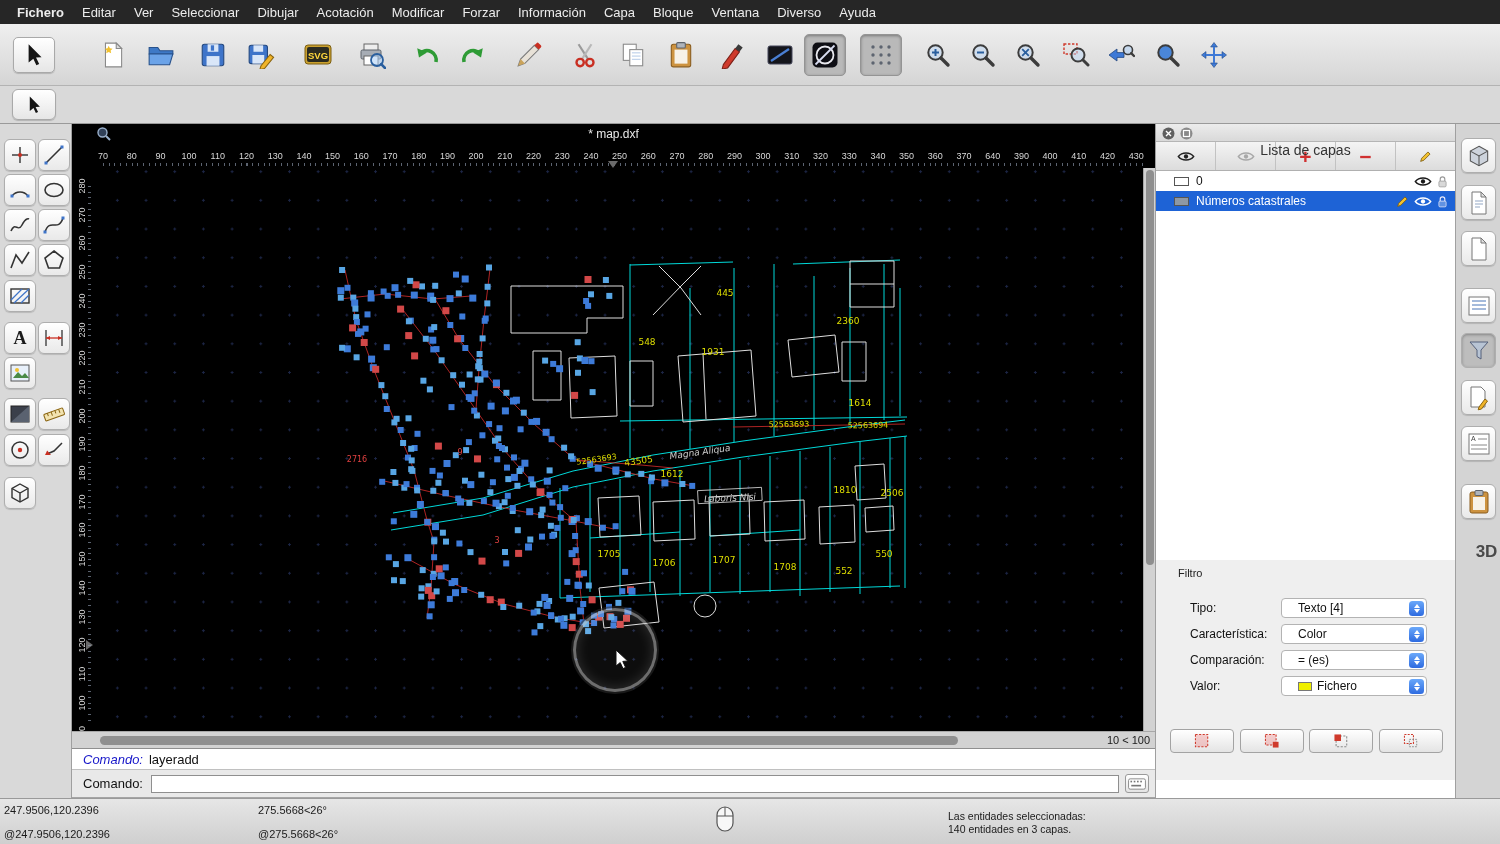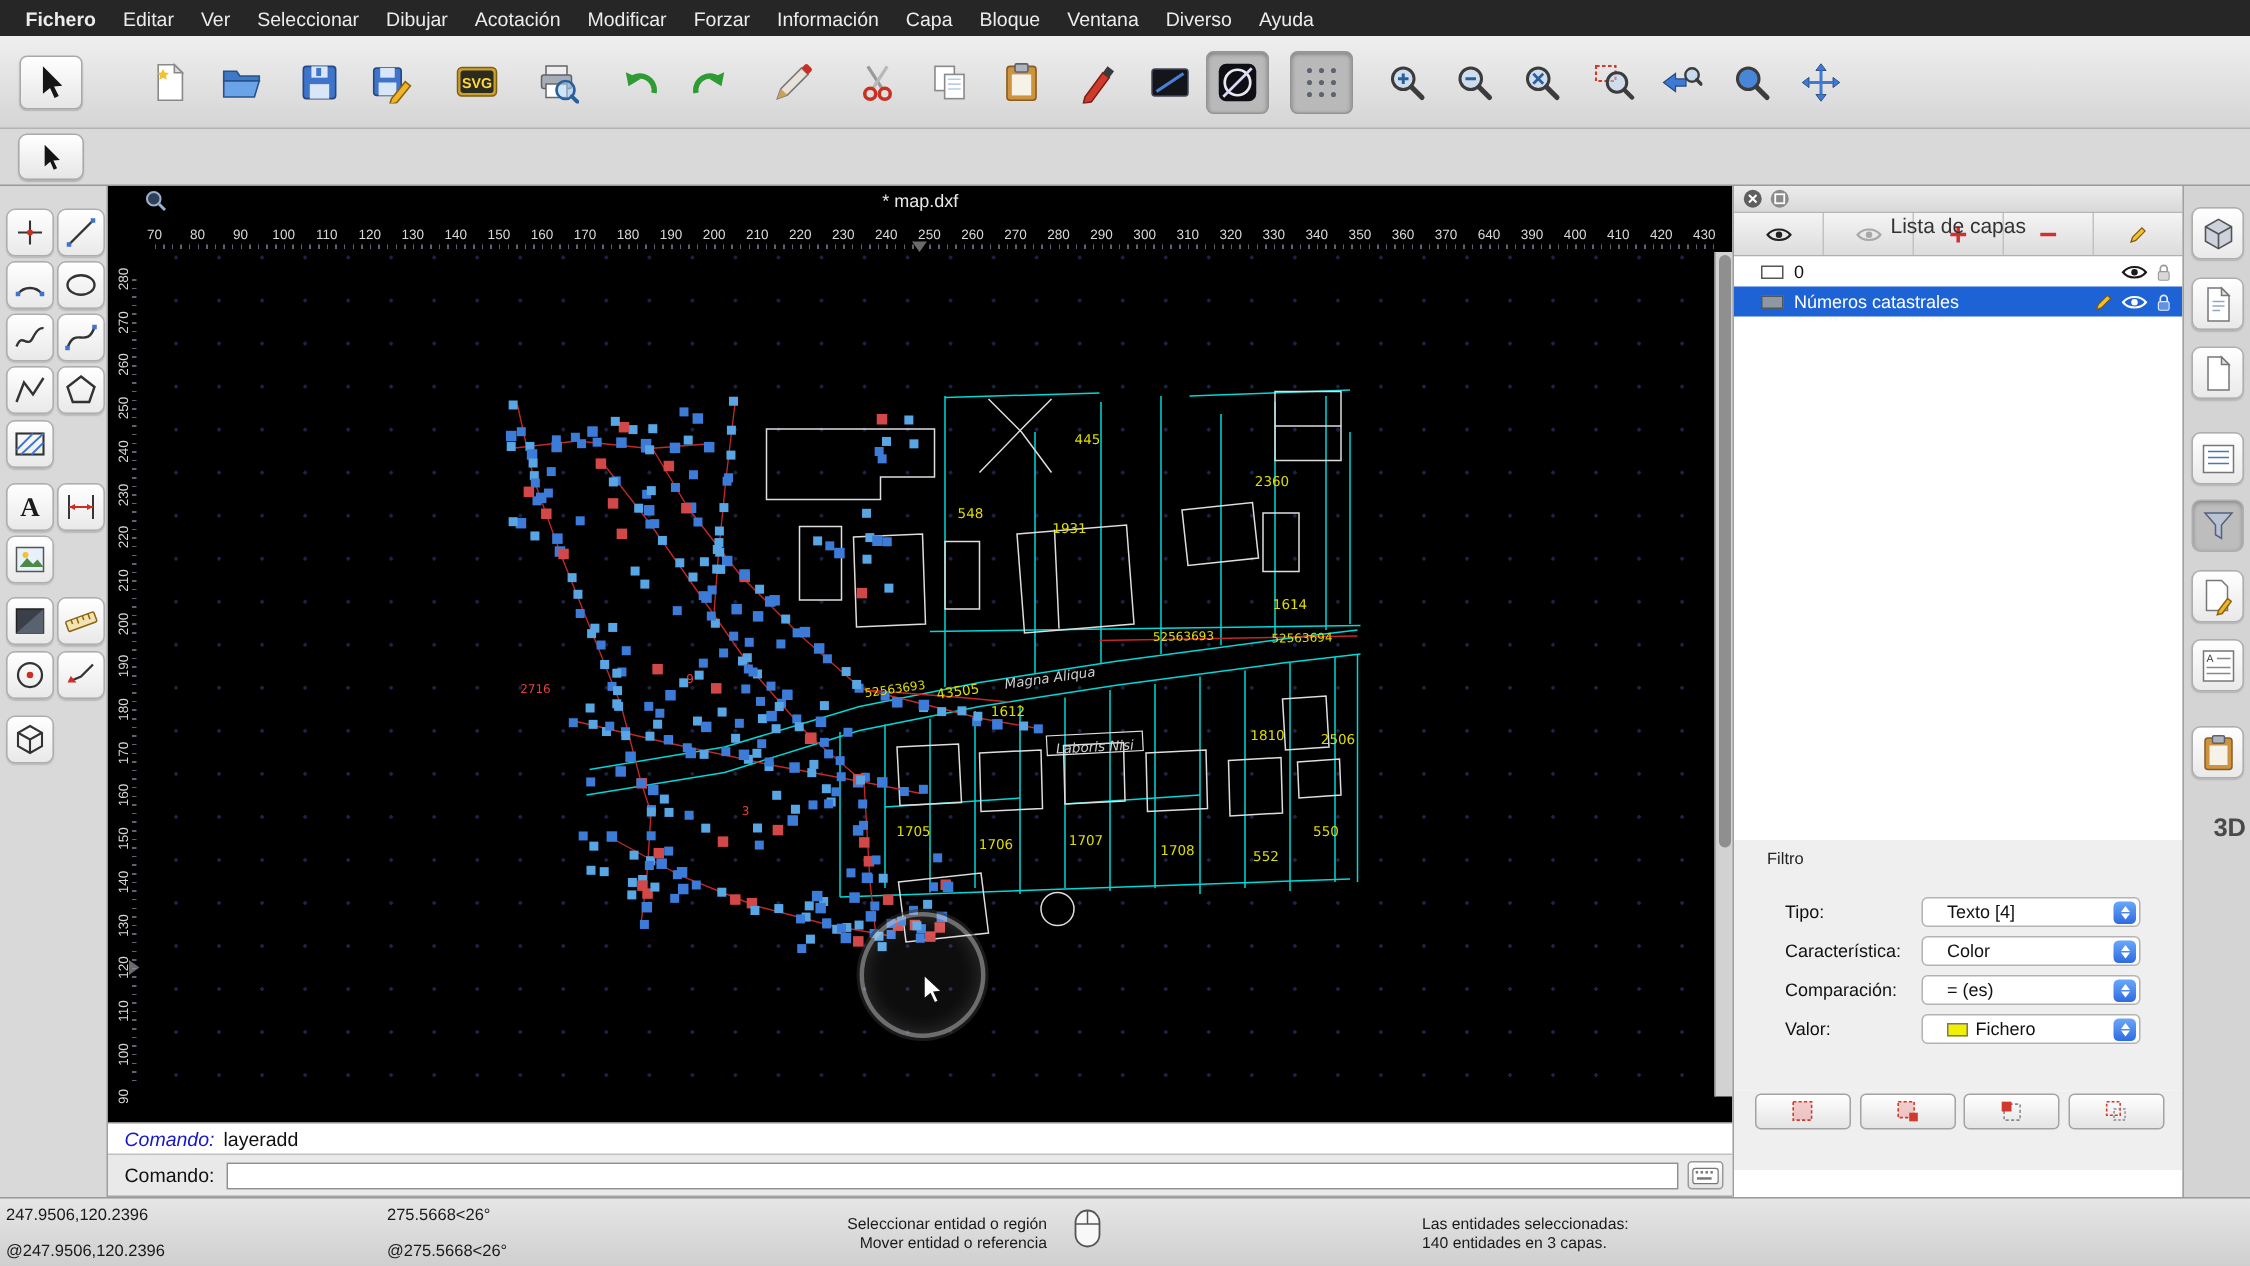--- a/index.html
+++ b/index.html
@@ -917,20 +917,24 @@
             <text x="404" y="375" fill="#e04040" font-size="8" text-anchor="middle">3</text>
             <text x="607" y="287" fill="#cfcfcf" font-size="9" font-style="italic" text-anchor="middle" transform="rotate(-8 607 284)">Magna Aliqua</text>
             <rect x="605" y="321" width="64" height="13" fill="none" stroke="#e0e0e0" stroke-width="0.8" transform="rotate(-3 637 330)"></rect>
             <text x="637" y="333" fill="#cfcfcf" font-size="9" font-style="italic" text-anchor="middle" transform="rotate(-3 637 330)">Laboris Nisi</text>
           </svg>
       </div>
       <div id="vscroll">
           <div class="thumb"></div>
         </div>
     </div>
+    <div id="canvas-bottom">
+      <div id="hscroll-thumb"></div>
+      <div id="zoom-indicator">10 &lt; 100</div>
+    </div>
   </div>
 
   <div id="cursor-halo">
     <svg id="cursor-arrow" viewBox="0 0 20 22">
       <path d="M1 0 L1 16 L5.2 12.6 L8 18.6 L10.6 17.4 L7.8 11.4 L12.8 11 Z" fill="#fff" stroke="#111" stroke-width="1"></path>
     </svg>
   </div>
 
   <div id="command-history">
     <span class="lab">Comando:</span>
@@ -1168,24 +1172,20 @@
 
   <div id="statusbar">
     <div class="sb-block" style="left:4px">
       <div class="sb-line">247.9506,120.2396</div>
       <div class="sb-line">@247.9506,120.2396</div>
     </div>
     <div class="sb-block" style="left:258px">
       <div class="sb-line">275.5668&lt;26°</div>
       <div class="sb-line">@275.5668&lt;26°</div>
     </div>
-    <div id="sb-hint">
-      <div>Seleccionar entidad o región</div>
-      <div>Mover entidad o referencia</div>
-    </div>
     <div id="sb-mouse"><svg viewBox="0 0 18 26">
           <rect x="1" y="1" width="16" height="24" rx="8" fill="#f8f8f8" stroke="#555" stroke-width="1.2"></rect>
           <line x1="9" y1="1" x2="9" y2="10" stroke="#555"></line>
           <line x1="1" y1="10" x2="17" y2="10" stroke="#555"></line>
         </svg></div>
     <div id="sb-selection">
       <div>Las entidades seleccionadas:</div>
       <div>140 entidades en 3 capas.</div>
     </div>
   </div>

